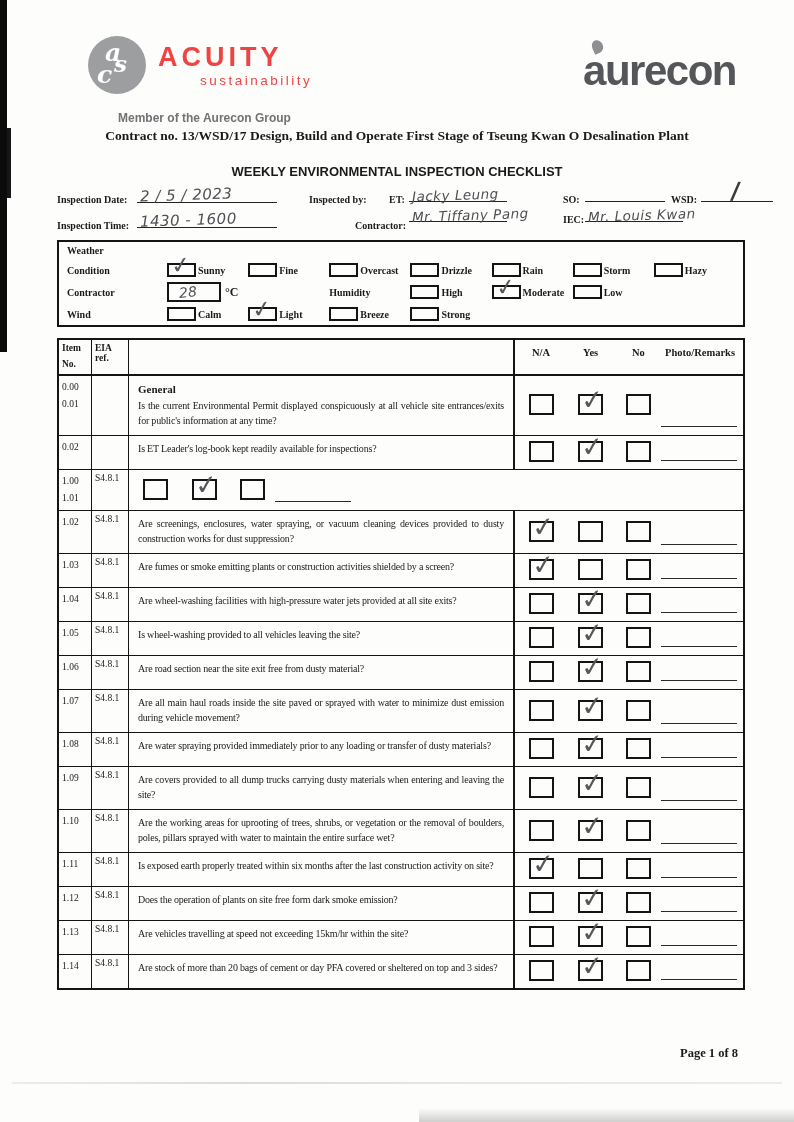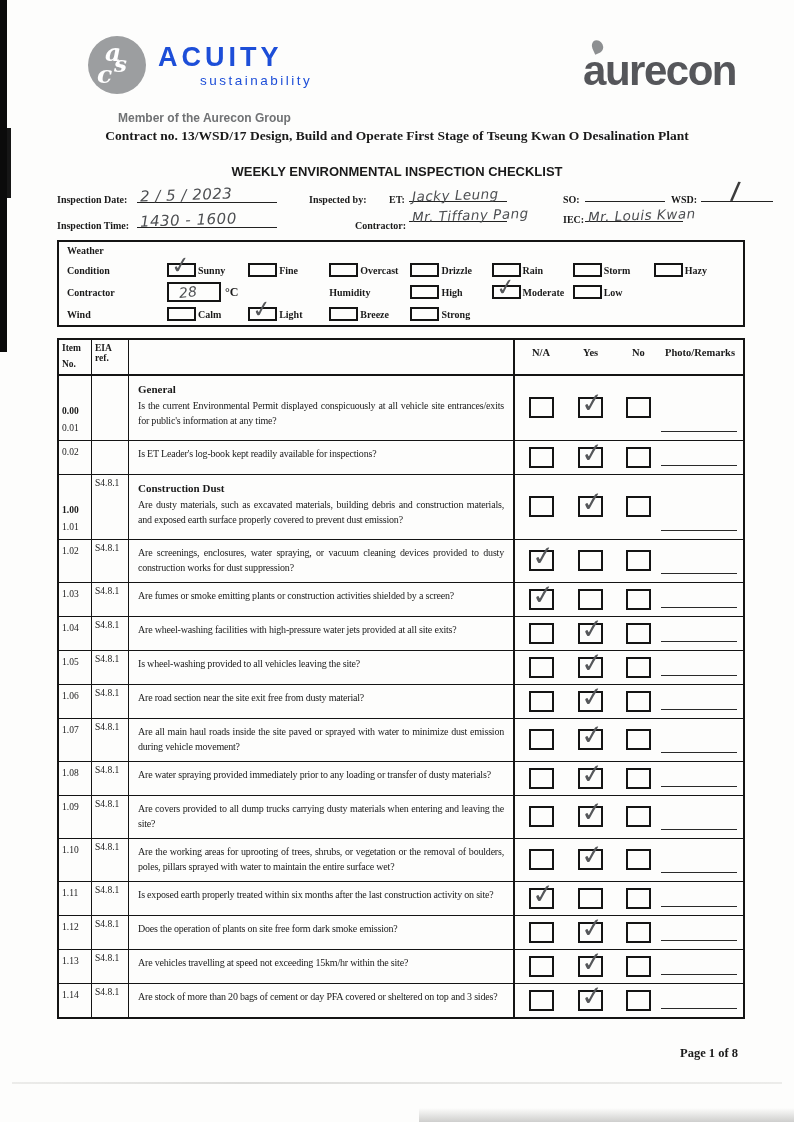--- a/index.html
+++ b/index.html
@@ -20,21 +20,21 @@
 
   
   .brand-row { position:absolute; top:36px; left:88px; right:58px; }
   .acuity { position:absolute; left:0; top:0; }
   .acuity-top { display:flex; align-items:flex-start; gap:12px; }
   .acuity-circle { width:58px; height:58px; border-radius:50%; background:#9c9ea0; position:relative; flex:none; }
   .acuity-circle .m { position:absolute; color:#fff; font-family:"DejaVu Serif", serif; font-weight:bold; font-style:italic; line-height:1; }
   .m-a { top:4px; left:17px; font-size:25px; }
   .m-s { top:16px; left:26px; font-size:23px; }
   .m-c { top:26px; left:9px;  font-size:25px; }
-  .acuity-text { padding-top:8px; font-family:"Liberation Sans", sans-serif; color:#1d4ed8; }
+  .acuity-text { padding-top:8px; font-family:"Liberation Sans", sans-serif; color:#ef4444; }
   .acuity-name { font-size:27px; font-weight:bold; letter-spacing:4px; line-height:1; }
   .acuity-tag  { font-size:13.5px; letter-spacing:2.5px; padding-left:42px; margin-top:2px; }
   .acuity-member { font-family:"Liberation Sans", sans-serif; font-size:12px; font-weight:bold; color:#707274; margin-top:17px; padding-left:30px; }
   .aurecon { position:absolute; right:0; top:14px; font-family:"Liberation Sans", sans-serif;
     font-weight:bold; font-size:42px; letter-spacing:-1.5px; color:#55565a; line-height:1; }
   .aurecon-drop { position:absolute; left:9px; top:-10px; width:11px; height:13px; background:#8d8f91;
     border-radius:60% 60% 60% 0; transform:rotate(-25deg); }
 
   .contract { position:absolute; top:128px; left:30px; right:30px; text-align:center;
     font-weight:bold; font-size:13.5px; }
@@ -73,21 +73,21 @@
   .trow + .trow { border-top:1.6px solid #141414; }
   .col-item { width:33px; border-right:1.4px solid #141414; padding:3px 2px 3px 3px; font-size:9.5px; flex:none; }
   .col-eia  { width:37px; border-right:1.4px solid #141414; padding:3px 1px 3px 3px; font-size:9.5px; flex:none; }
   .col-q    { flex:1; border-right:2px solid #141414; padding:5px 9px 7px 9px; }
   .col-ans  { width:228px; position:relative; flex:none; }
   .thead .col-item { font-weight:bold; display:flex; flex-direction:column; justify-content:space-between; padding-bottom:5px; }
   .thead .col-eia { font-weight:bold; }
   .col-ans .hcell { position:absolute; top:7px; font-weight:bold; font-size:10.5px; }
   .h-na  { left:17px; }  .h-yes { left:68px; }  .h-no  { left:117px; }  .h-rem { left:150px; }
   .col-item .ln { line-height:1.8; }
-  .col-item .ln.bold { font-weight:bold;margin-top:24px; }
+  .col-item .ln.bold { font-weight:normal; }
   .sec { font-weight:bold; font-size:11px; line-height:1.5; }
   .qtext { font-size:10px; line-height:1.5; text-align:justify; letter-spacing:-0.2px; }
   .cb { position:absolute; width:25px; height:21px; border:2px solid #141414; top:50%; margin-top:-11px; }
   .cb0 { left:14px; }  .cb1 { left:63px; }  .cb2 { left:111px; }
   .cb .tick { font-size:27px; left:1px; top:-10px; transform:rotate(-6deg); }
   .rline { position:absolute; right:6px; bottom:8px; width:76px; border-bottom:1.6px solid #2a2a2a; }
 
   .footer { position:absolute; top:1046px; right:56px; font-size:12.5px; font-weight:bold; }
 </style>
 </head>
@@ -292,24 +292,20 @@
             <span class="cb cb2"></span>
             <span class="rline"></span>
           </div>
         </div>
         <div class="trow">
           <div class="col-item">
             <div class="ln bold">1.00</div>
             <div class="ln">1.01</div>
           </div>
           <div class="col-eia">S4.8.1</div>
-          <div class="col-q">
-            <div class="sec">Construction Dust</div>
-            <div class="qtext">Are dusty materials, such as excavated materials, building debris and construction materials, and exposed earth surface properly covered to prevent dust emission?</div>
-          </div>
           <div class="col-ans">
             <span class="cb cb0"></span>
             <span class="cb cb1">
               <span class="tick">✓</span>
             </span>
             <span class="cb cb2"></span>
             <span class="rline"></span>
           </div>
         </div>
         <div class="trow">

